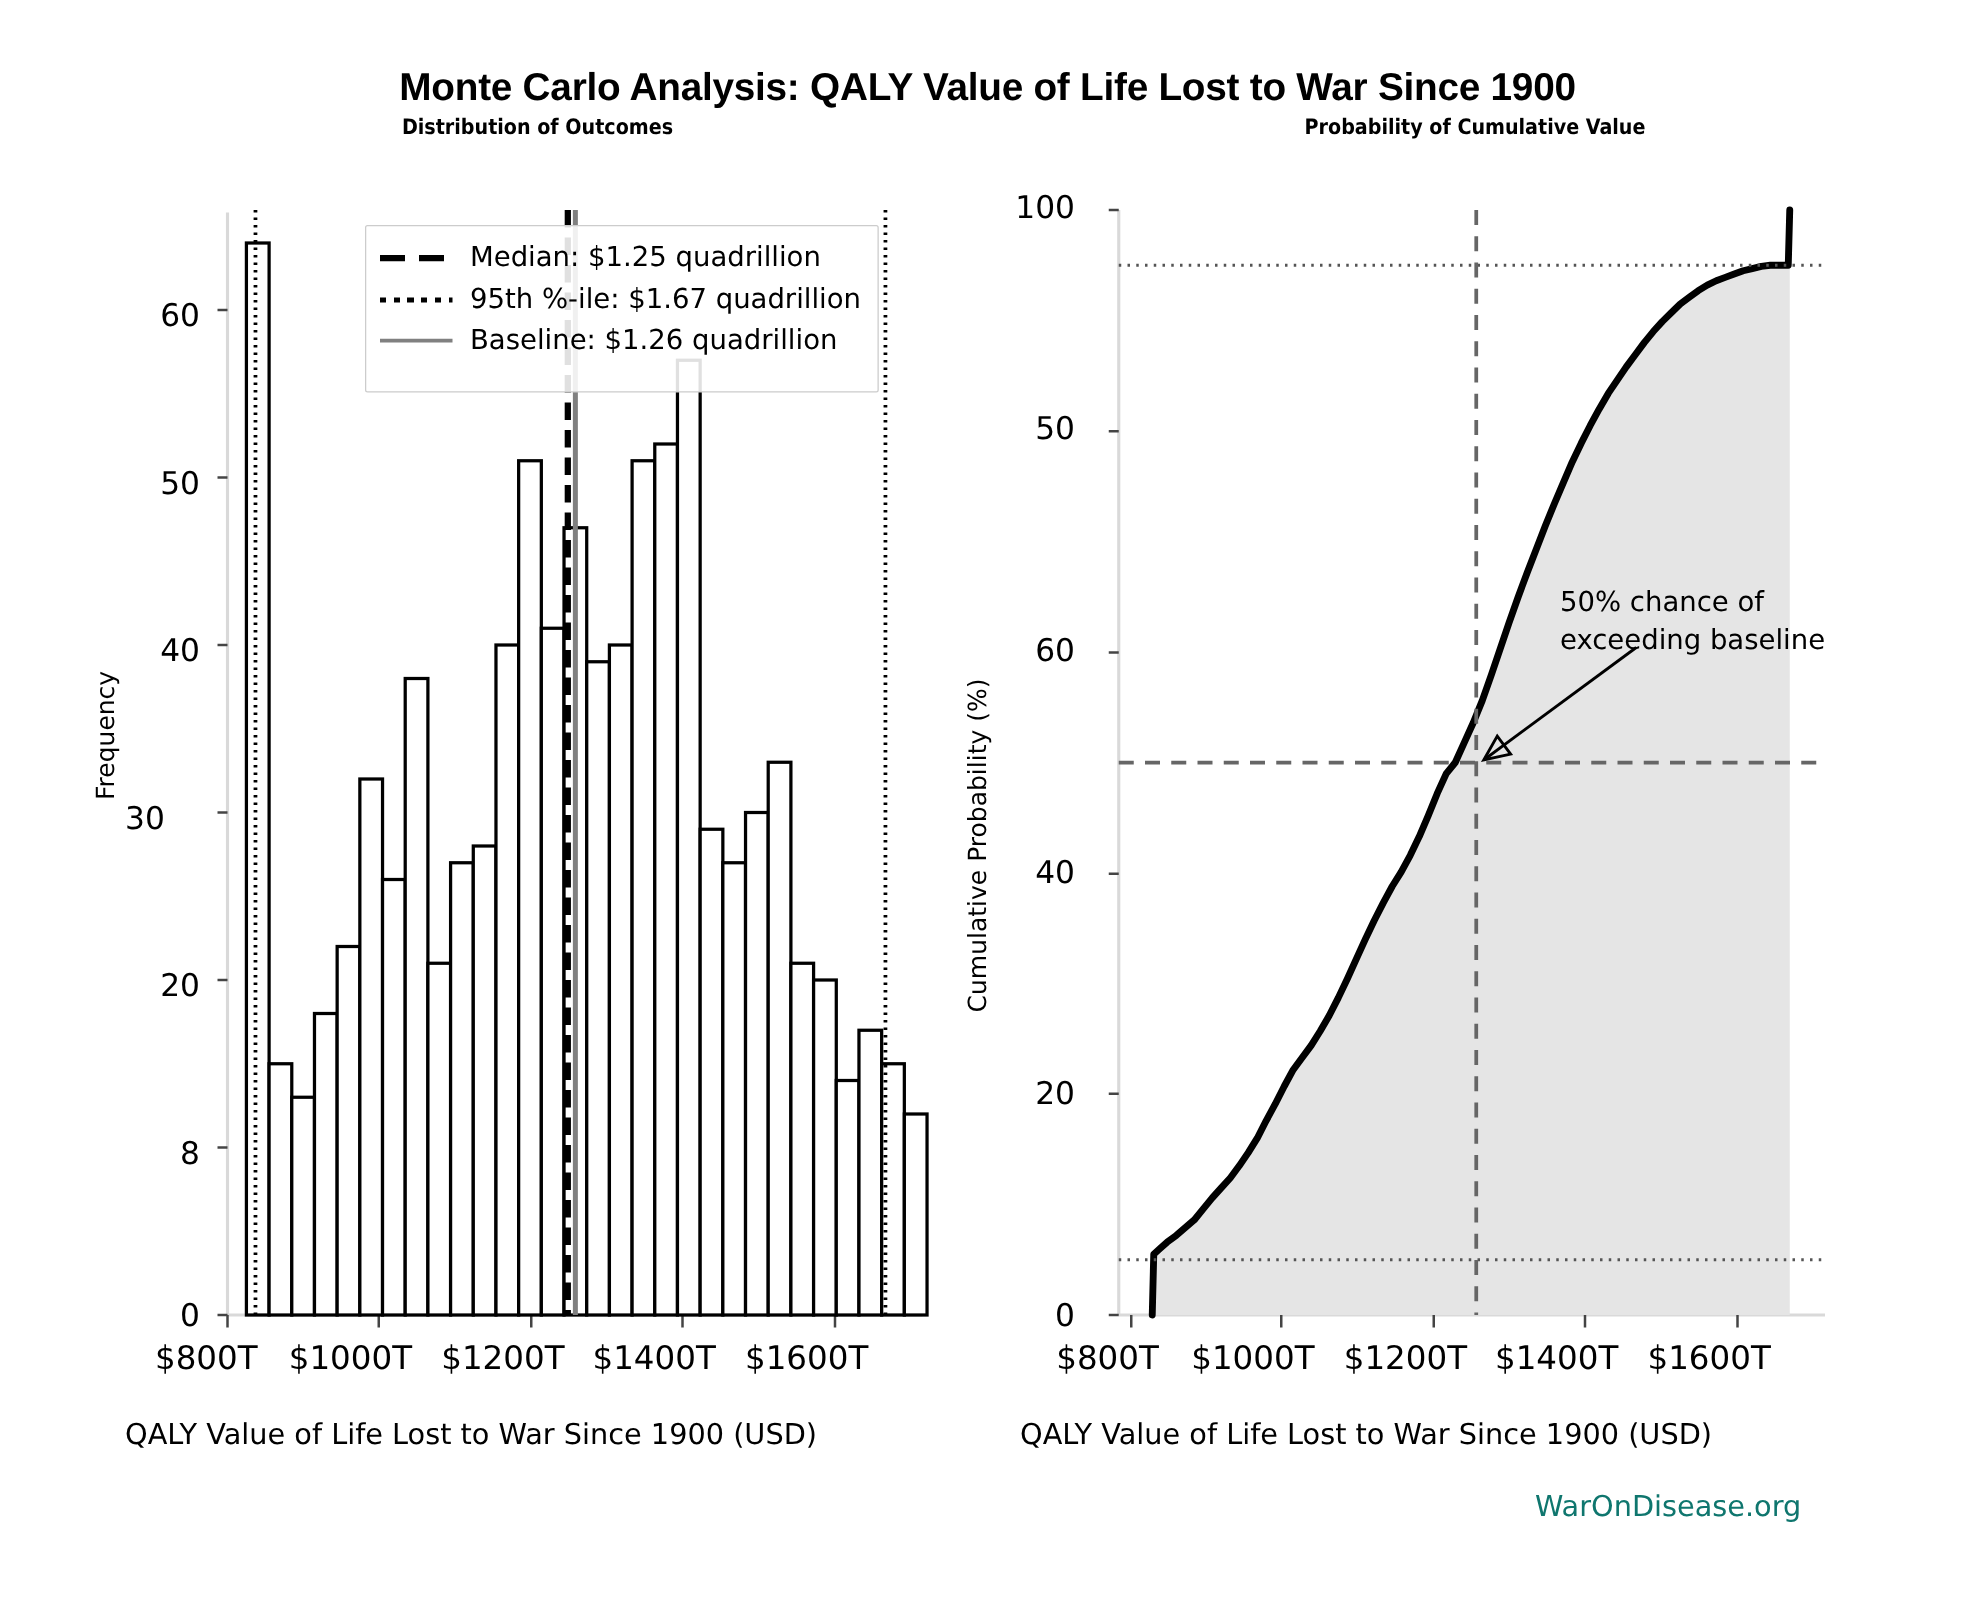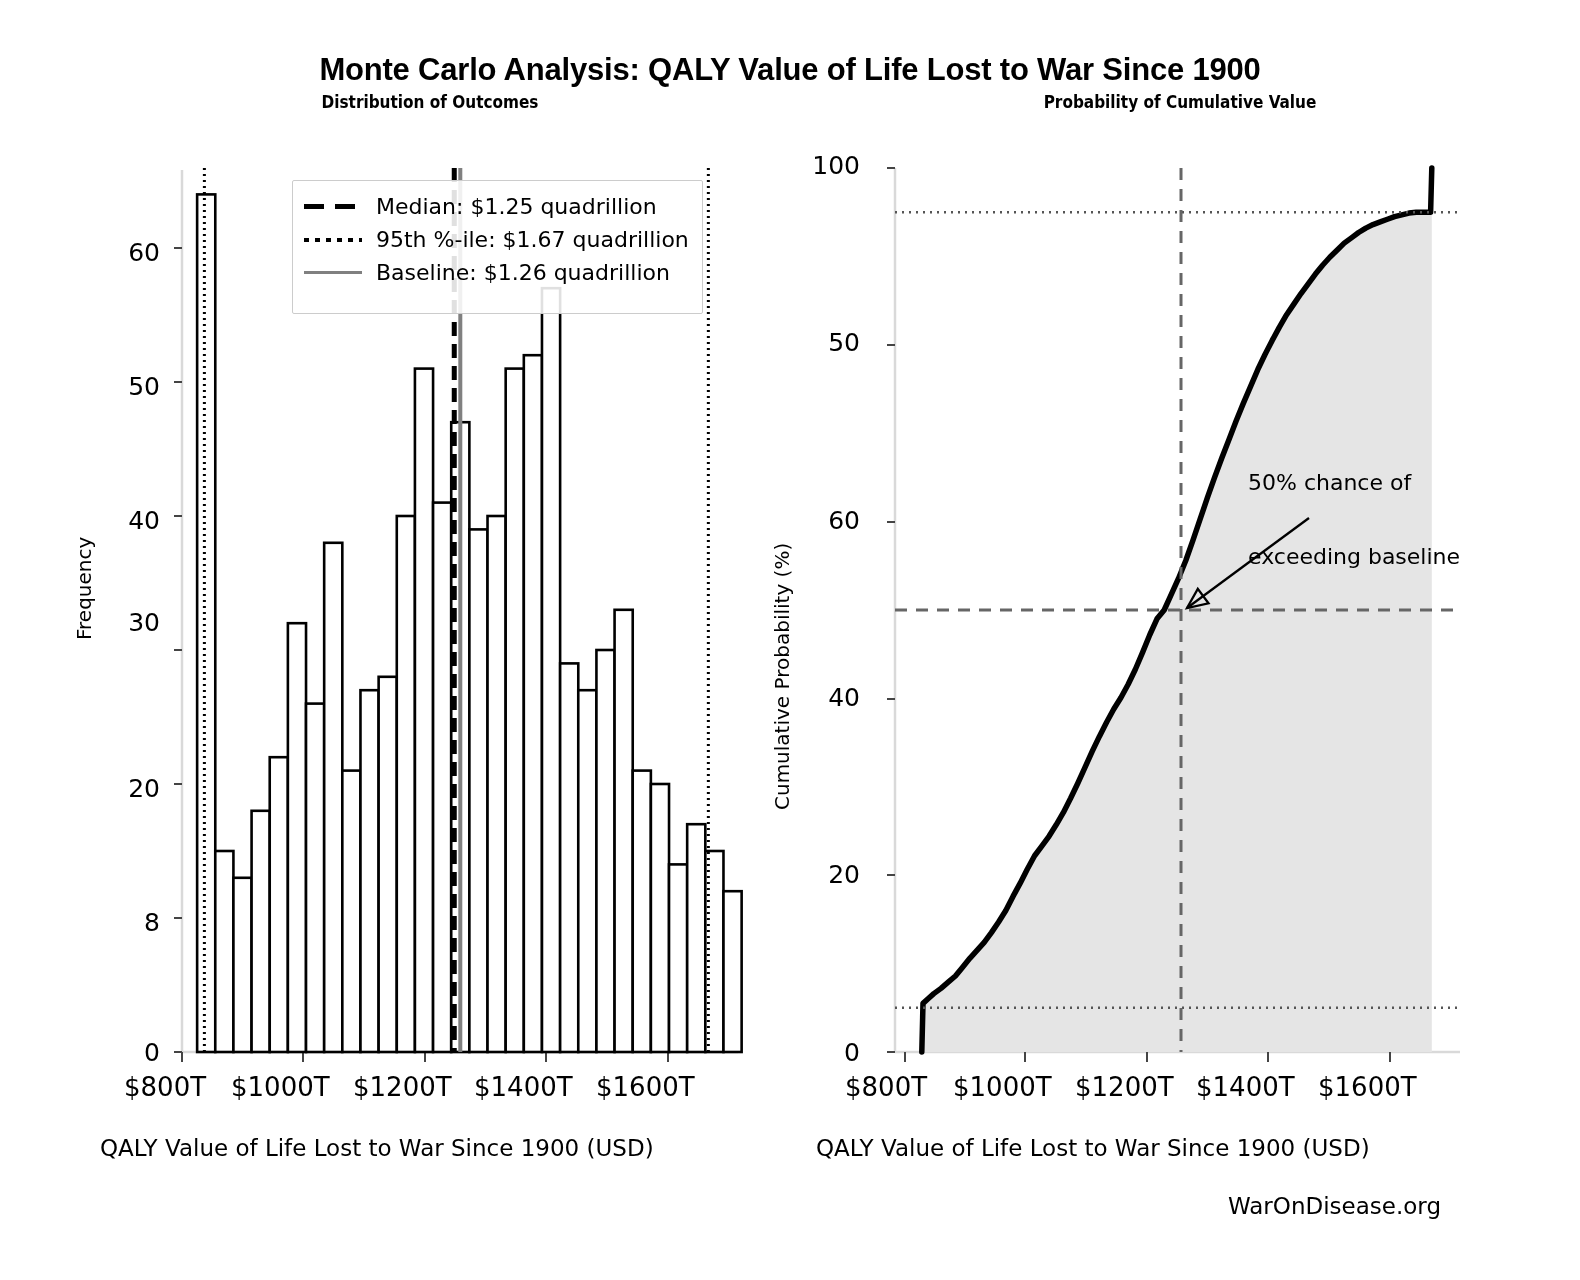--- a/index.html
+++ b/index.html
@@ -13,21 +13,21 @@
   }
   .paneltitle{
     font-family:"DejaVu Sans Condensed","Liberation Sans",sans-serif;
     font-weight:bold;font-size:17px;text-align:center;white-space:nowrap;
   }
   .tick-label{font-size:25px;font-family:"DejaVu Sans",sans-serif;}
   .xtick-label{font-size:26px;font-family:"DejaVu Sans",sans-serif;white-space:nowrap;}
   .axis-title{font-size:20px;font-family:"DejaVu Sans",sans-serif;white-space:nowrap;}
   .vrot{transform:rotate(-90deg);transform-origin:left top;white-space:nowrap;}
   .xaxis-caption{font-size:23px;white-space:nowrap;text-align:right;}
-  .footer{font-size:23px;color:#000000;white-space:nowrap;}
+  .footer{font-size:23px;color:#0f766e;white-space:nowrap;}
   .legendbox{
     border:1px solid #cccccc;background:rgba(255,255,255,0.88);
     border-radius:2px;padding:9px 13px 24px 11px;
   }
   .legrow{display:flex;align-items:center;height:33px;}
   .legtext{font-size:22px;margin-left:14px;white-space:nowrap;}
   .swatch{width:58px;height:18px;position:relative;flex:0 0 58px;}
   .sw-dash{position:absolute;top:6px;left:0;width:58px;height:5px;
     background:repeating-linear-gradient(to right,#000 0 20px,transparent 20px 31px);}
   .sw-dot{position:absolute;top:7px;left:0;width:58px;height:4px;
@@ -45,21 +45,21 @@
 
   <div class="abs paneltitle" style="left:100px;top:92px;width:660px;">Distribution of Outcomes</div>
 
   <div class="abs paneltitle" style="left:830px;top:92px;width:700px;">Probability of Cumulative Value</div>
 
   <div class="abs" style="left:0;top:0;">
 
     <div class="abs tick-label" style="left:110px;top:1038px;width:50px;text-align:right;">0</div>
     <div class="abs tick-label" style="left:100px;top:908px;width:60px;text-align:right;">8</div>
     <div class="abs tick-label" style="left:100px;top:774px;width:60px;text-align:right;">20</div>
-    <div class="abs tick-label" style="left:100px;top:608px;width:60px;text-align:right;">30</div>
+    <div class="abs tick-label" style="left:100px;top:640px;width:60px;">30</div>
     <div class="abs tick-label" style="left:100px;top:506px;width:60px;text-align:right;">40</div>
     <div class="abs tick-label" style="left:100px;top:372px;width:60px;text-align:right;">50</div>
     <div class="abs tick-label" style="left:100px;top:238px;width:60px;text-align:right;">60</div>
 
     <div class="abs axis-title vrot" style="left:72px;top:640px;">Frequency</div>
 
     <svg class="abs" style="left:160px;top:160px;" width="600" height="905">
 
       <line x1="22" y1="10" x2="22" y2="892" stroke="#d9d9d9" stroke-width="2.5"></line>
       <line x1="22" y1="892" x2="578" y2="892" stroke="#d9d9d9" stroke-width="2.5"></line>
@@ -191,21 +191,21 @@
       <line id="r-50" x1="15" x2="580" stroke="#666" stroke-width="3" stroke-dasharray="12,9" y1="450.00" y2="450.00"></line>
       <line id="r-base" y1="8" y2="892" stroke="#666" stroke-width="3" stroke-dasharray="12,9" x1="301.00" x2="301.00"></line>
 
       <g>
         <line id="ann-line" stroke="#000" stroke-width="2.3" x1="429.00" y1="358.00" x2="307.00" y2="448.00"></line>
         <polygon id="ann-head" fill="none" stroke="#000" stroke-width="2.3" points="307.0,448.0 317.8,428.9 328.5,443.3"></polygon>
       </g>
     </svg>
 
     <div class="abs annot" style="left:1248px;top:470px;">50% chance of</div>
-    <div class="abs annot" style="left:1248px;top:500px;margin-top:44px;">exceeding baseline</div>
+    <div class="abs annot" style="left:1248px;top:500px;">exceeding baseline</div>
 
     <div class="abs xtick-label" style="left:845px;top:1072px;">$800T</div>
     <div class="abs xtick-label" style="left:953px;top:1072px;">$1000T</div>
     <div class="abs xtick-label" style="left:1075px;top:1072px;">$1200T</div>
     <div class="abs xtick-label" style="left:1196px;top:1072px;">$1400T</div>
     <div class="abs xtick-label" style="left:1318px;top:1072px;">$1600T</div>
 
     <div class="abs xaxis-caption" style="left:816px;top:1135px;">QALY Value of Life Lost to War Since 1900 (USD)</div>
   </div>
 

